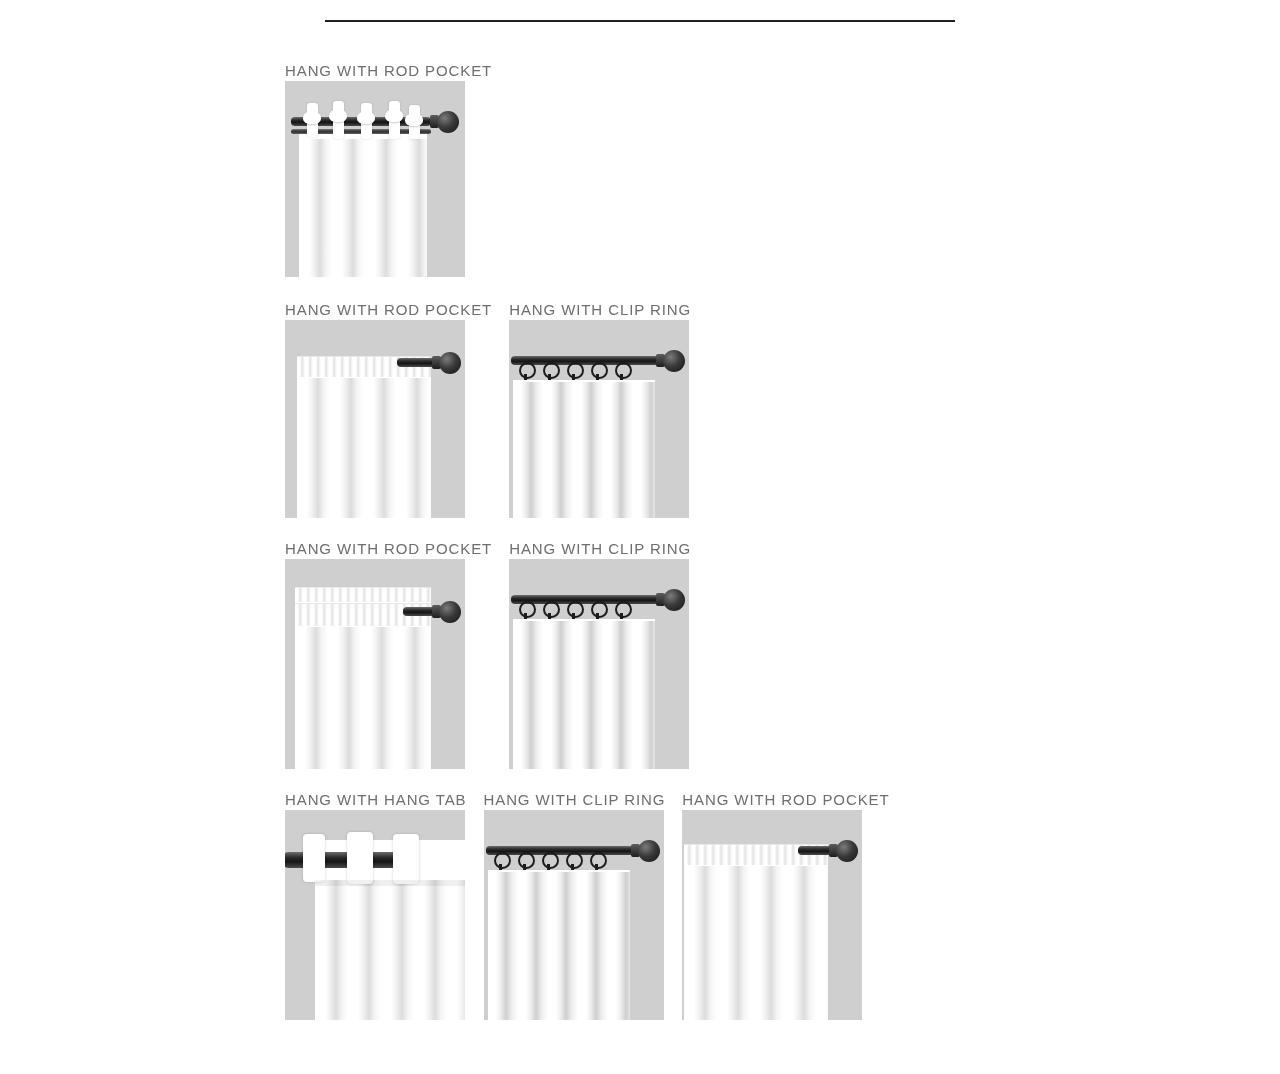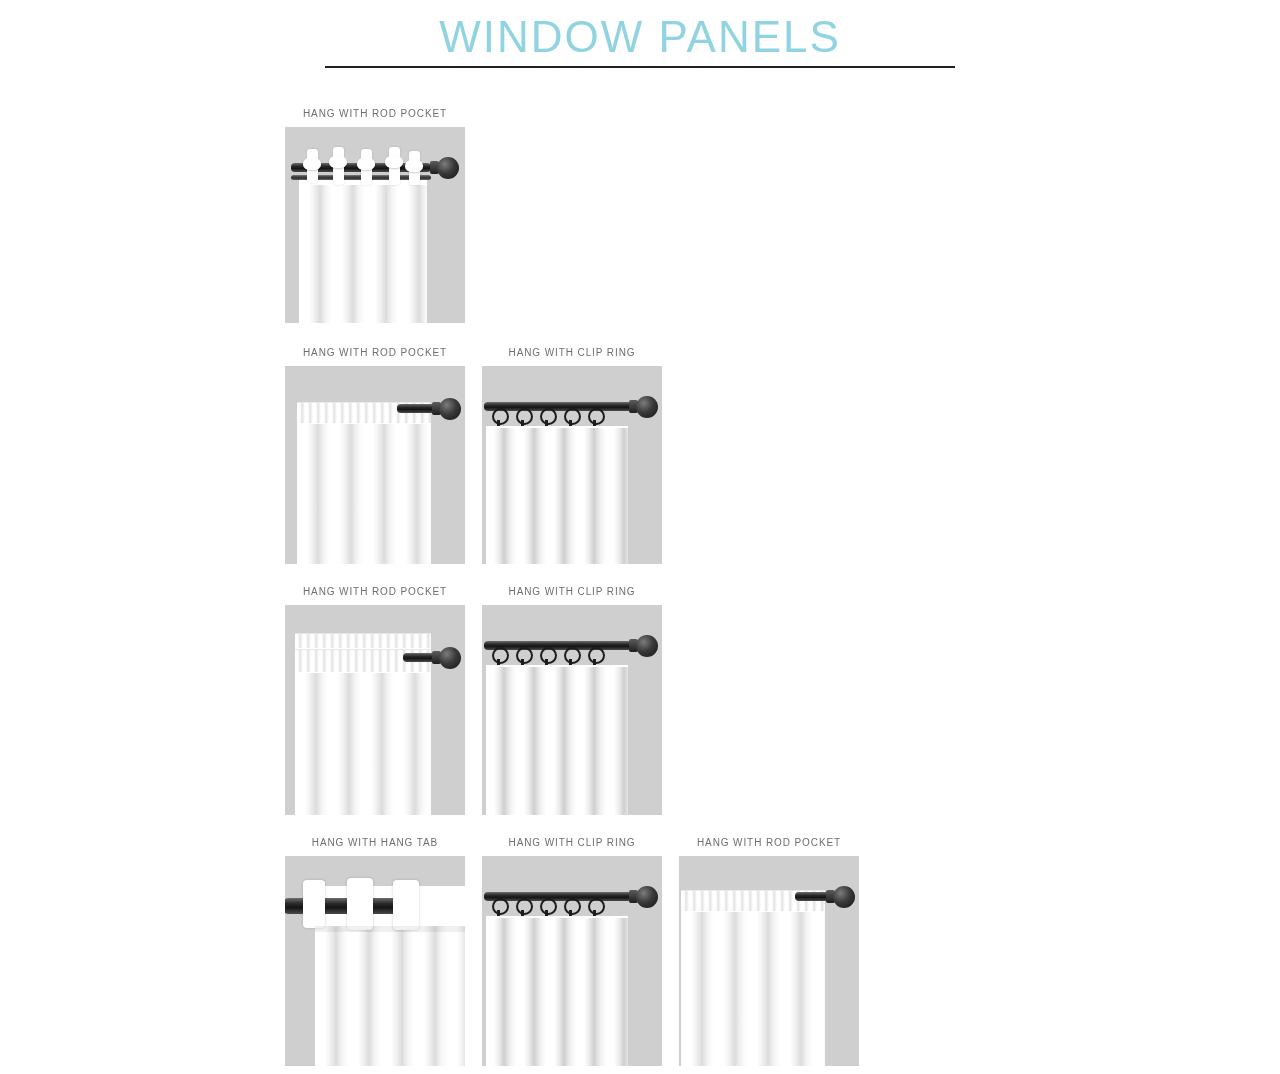--- a/index.html
+++ b/index.html
@@ -71,21 +71,21 @@
     display: flex;
     gap: 17px;
     position: relative;
     margin-left: -155px;
   }
 
   .panel {
     position: relative;
   }
   .panel-caption {
-    font-size: 10px;
+    font-size: 15px;
     letter-spacing: 0.9px;
     color: #6d6e71;
     text-align: center;
     margin-bottom: 6px;
     height: 13px;
     white-space: nowrap;
   }
   .panel-img {
     width: 180px;
     background: #cfcfcf;
@@ -202,21 +202,20 @@
   }
   .shadow-soft {
     position: absolute;
     background: rgba(0,0,0,0.06);
   }
 </style>
 </head>
 <body>
 
 <div class="header">
-  <div class="title-main">WINDOW PANELS</div>
   <div class="rule"></div>
 </div>
 
 <div class="rows">
 
   <div class="row" style="margin-bottom:24px;">
     <div class="row-label">
       <span>FOR WINDOW PANEL</span>
       <span>WITH TIE TOPS</span>
     </div>

